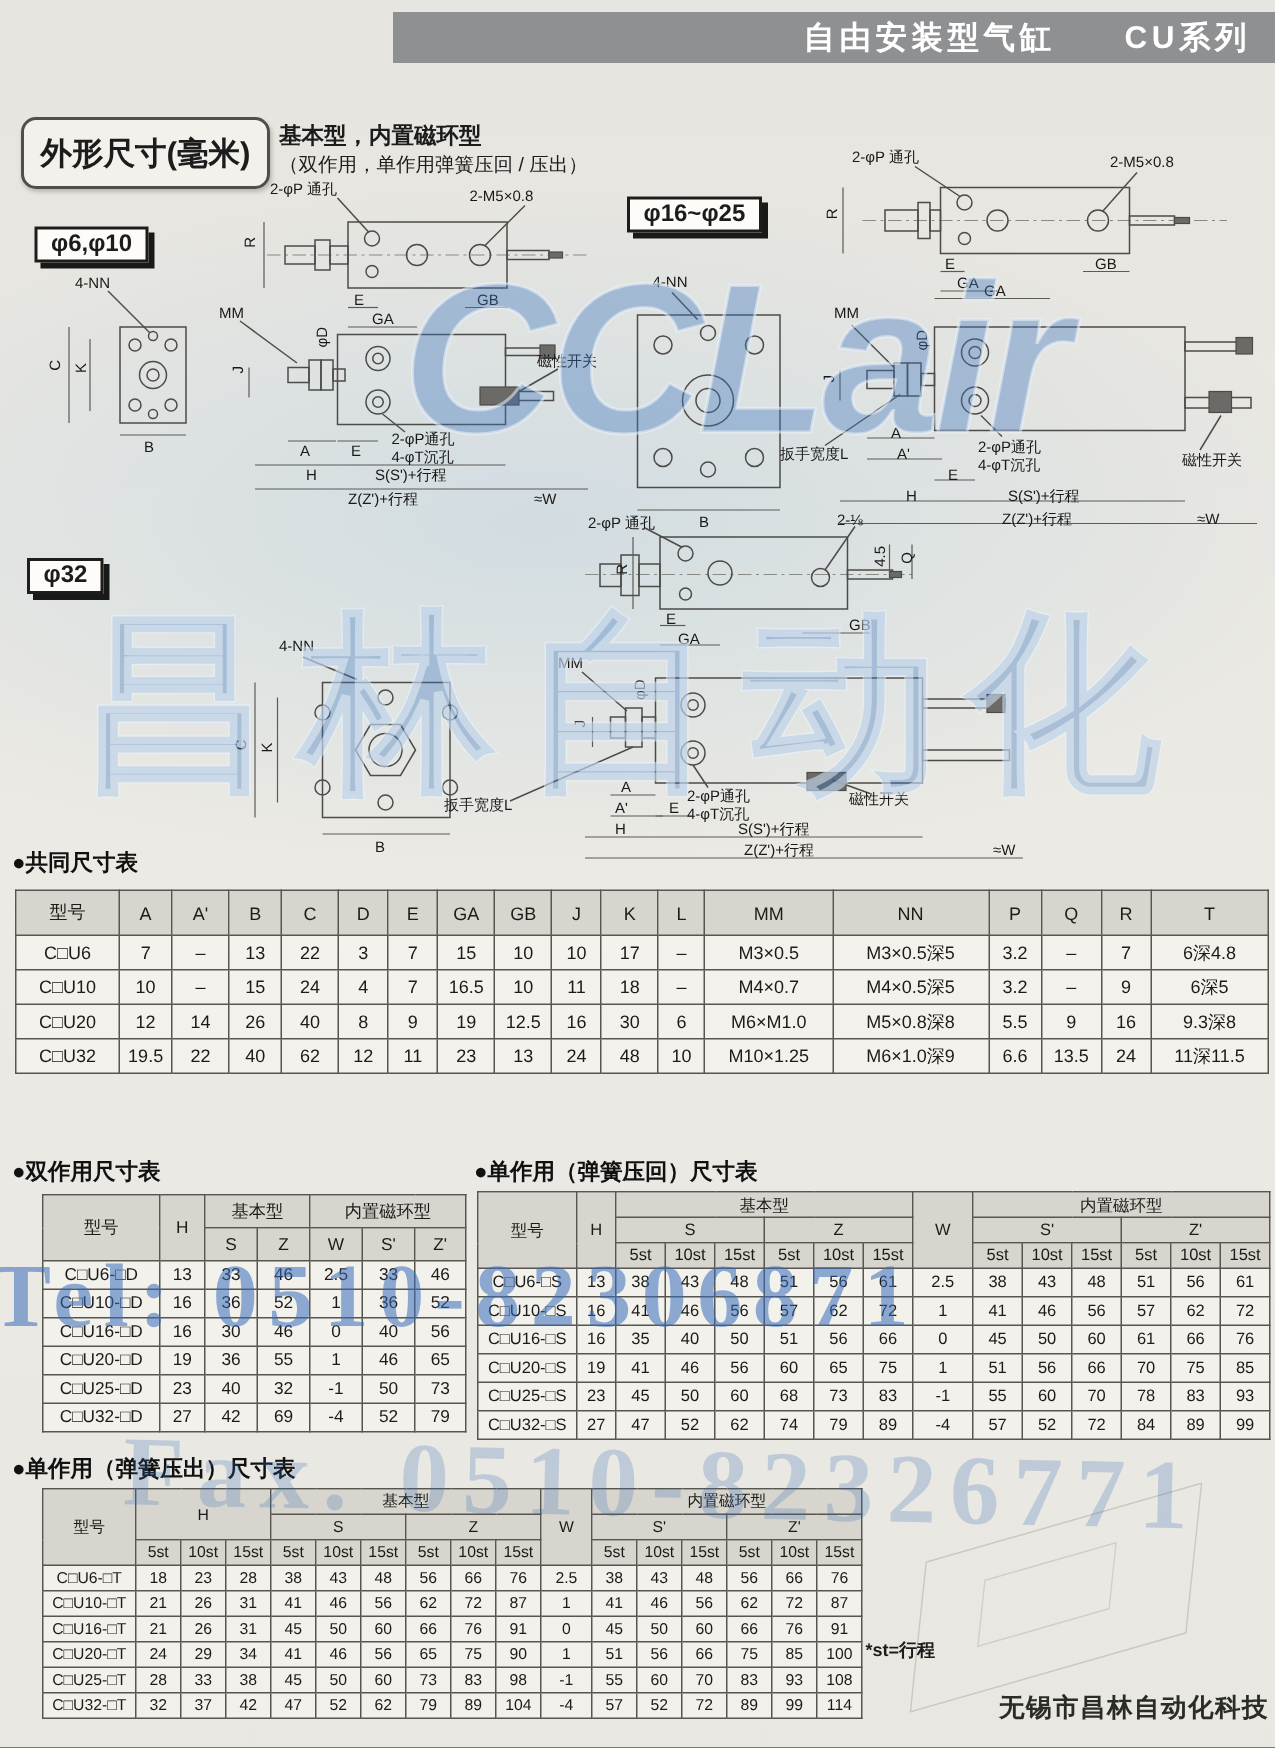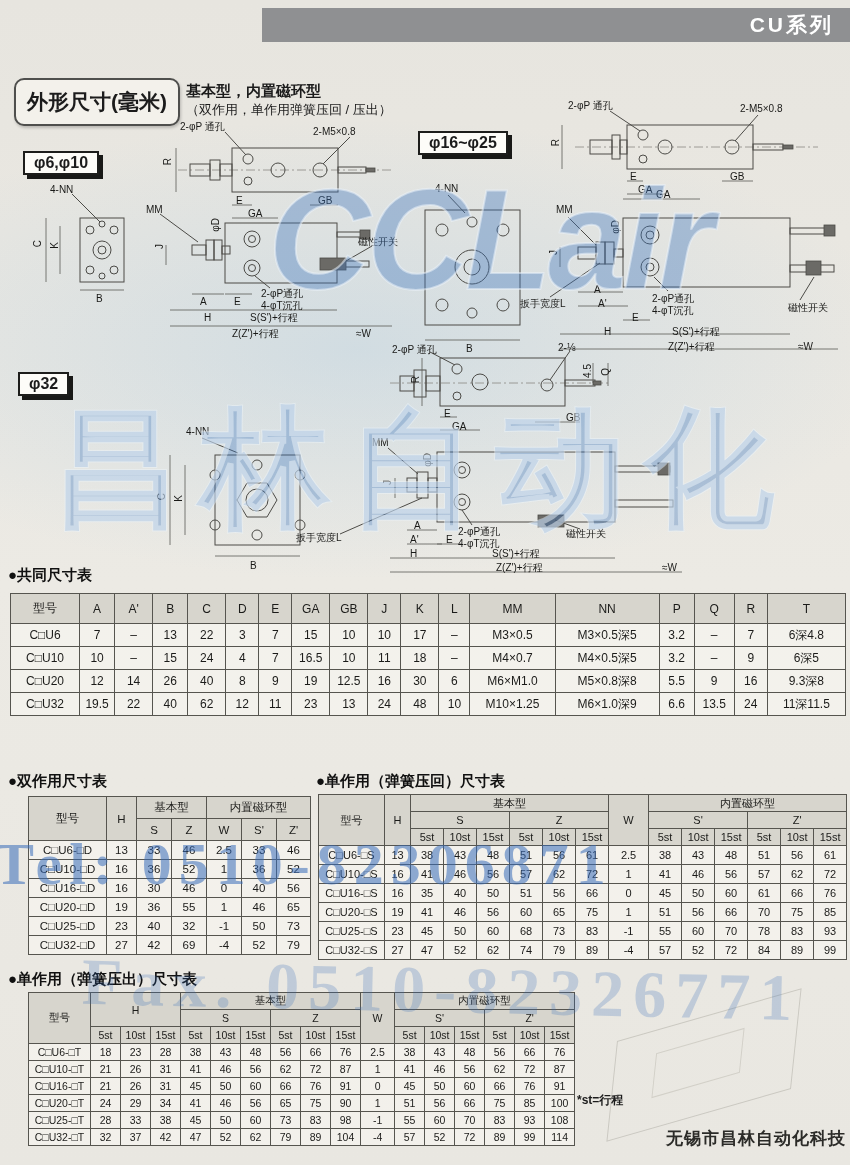--- a/index.html
+++ b/index.html
@@ -69,20 +69,21 @@
     border:1px solid rgba(165,162,152,0.45);transform:rotate(-16deg) skewX(-22deg);}
   .ghost2{position:absolute;left:652px;top:1042px;width:90px;height:40px;
     border:1px solid rgba(165,162,152,0.35);transform:rotate(-16deg) skewX(-22deg);}
 </style>
 </head>
 <body>
 
 <div class="page">
 
   <div class="hbar">
+    <span>自由安装型气缸</span>
     <span class="gap"></span>
     <span>CU系列</span>
   </div>
 
   <div class="secbox">
     <span>外形尺寸(毫米)</span>
   </div>
   <div class="secnote">
     <div>基本型，内置磁环型</div>
     <div class="l2">（双作用，单作用弹簧压回 / 压出）</div>

